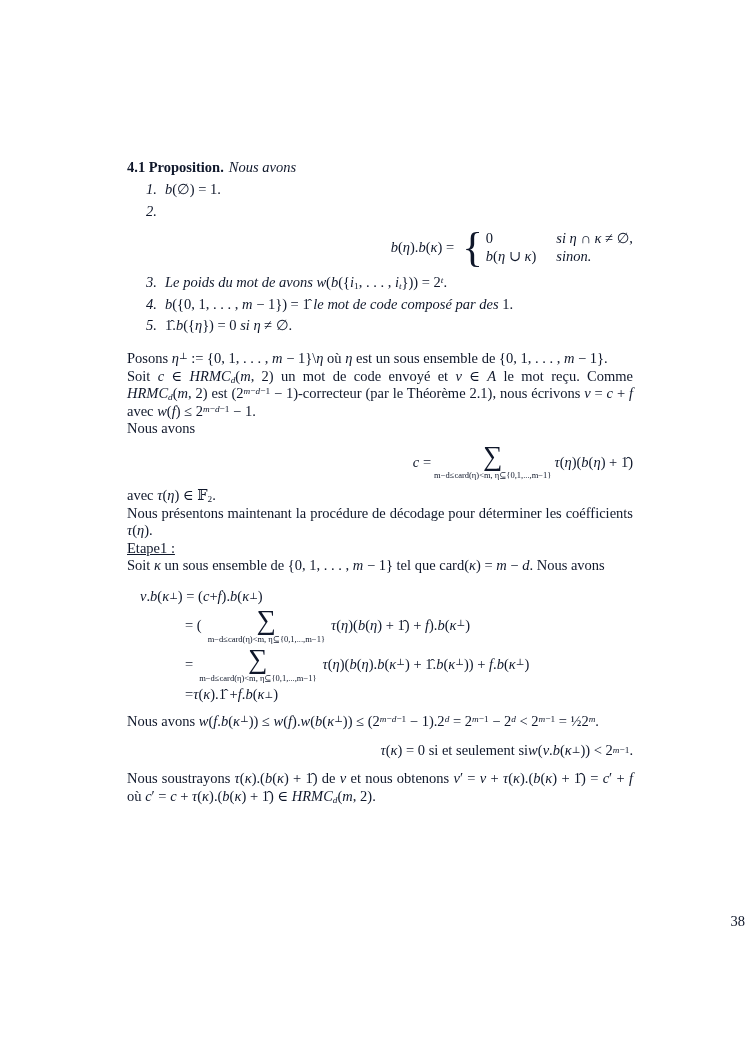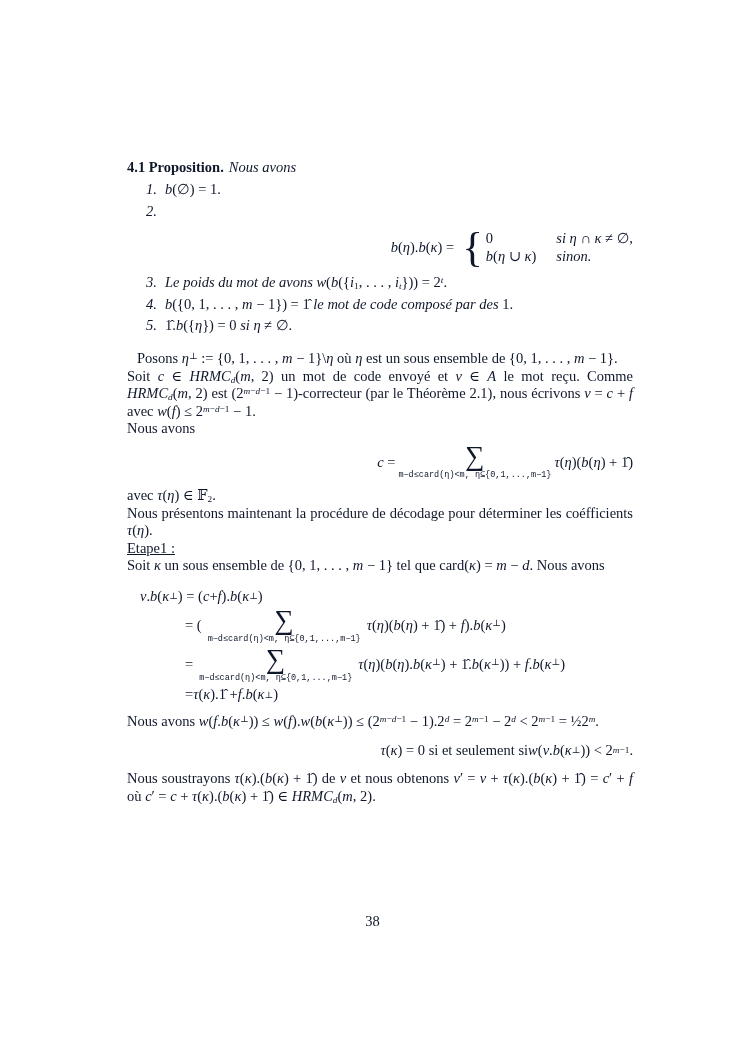--- a/index.html
+++ b/index.html
@@ -54,37 +54,37 @@
     text-align: left;
     line-height: 18.5px;
   }
   .sum {
     display: inline-flex;
     flex-direction: column;
     align-items: center;
     margin: 0 3px;
   }
   .sigma { font-size: 27px; line-height: 25px; }
-  .sum-limits { font-size: 8.5px; line-height: 10px; white-space: nowrap; margin-top: 1px; font-family: Liberation Mono, monospace; }
+  .sum-limits { font-size: 8.5px; line-height: 10px; white-space: nowrap; margin-top: 1px; }
 
   .eq-block { margin: 13px 0 10px 0; }
   .eq-line { display: flex; align-items: center; margin: 3px 0; }
   .eq-first { padding-left: 13px; }
   .eq-cont { padding-left: 58px; }
   .eq-pre { margin-right: 3px; white-space: nowrap; }
   .eq-post { margin-left: 3px; white-space: nowrap; }
 
   .underlined { text-decoration: underline; }
 
   .footer {
     position: absolute;
     top: 913px;
     left: 0;
     width: 745px;
-    text-align: center;
+    text-align: right;
     font-size: 14.5px;
   }
 </style>
 </head>
 <body>
 
 <div class="page">
   <div class="content">
 
     <div class="heading">
@@ -119,21 +119,21 @@
     <div class="enum-item">
       <span class="enum-label">4.</span>
       <span><i>b</i>({0, 1, . . . , <i>m</i> − 1}) = 1̂ <i>le mot de code composé par des</i> 1.</span>
     </div>
 
     <div class="enum-item">
       <span class="enum-label">5.</span>
       <span>1̂.<i>b</i>({<i>η</i>}) = 0 <i>si</i> <i>η</i> ≠ ∅.</span>
     </div>
 
-    <div class="p" style="margin-top: 16px; margin-left: 10px;">Posons <i>η</i><sup>⊥</sup> := {0, 1, . . . , <i>m</i> − 1}\<i>η</i> où <i>η</i> est un sous ensemble de {0, 1, . . . , <i>m</i> − 1}.</div>
+    <div class="p" style="margin-top: 16px;">Posons <i>η</i><sup>⊥</sup> := {0, 1, . . . , <i>m</i> − 1}\<i>η</i> où <i>η</i> est un sous ensemble de {0, 1, . . . , <i>m</i> − 1}.</div>
     <div class="p">Soit <i>c</i> ∈ <i>HRMC</i><sub><i>d</i></sub>(<i>m</i>, 2) un mot de code envoyé et <i>v</i> ∈ <i>A</i> le mot reçu. Comme <i>HRMC</i><sub><i>d</i></sub>(<i>m</i>, 2) est (2<sup><i>m</i>−<i>d</i>−1</sup> − 1)-correcteur (par le Théorème 2.1), nous écrivons <i>v</i> = <i>c</i> + <i>f</i> avec <i>w</i>(<i>f</i>) ≤ 2<sup><i>m</i>−<i>d</i>−1</sup> − 1.</div>
     <div class="p">Nous avons</div>
 
     <div class="display">
       <span><i>c</i> =</span>
       <span class="sum">
         <span class="sigma">∑</span>
         <span class="sum-limits">m−d≤card(η)&lt;m, η⊆{0,1,...,m−1}</span>
       </span>
       <span><i>τ</i>(<i>η</i>)(<i>b</i>(<i>η</i>) + 1̂)</span>

